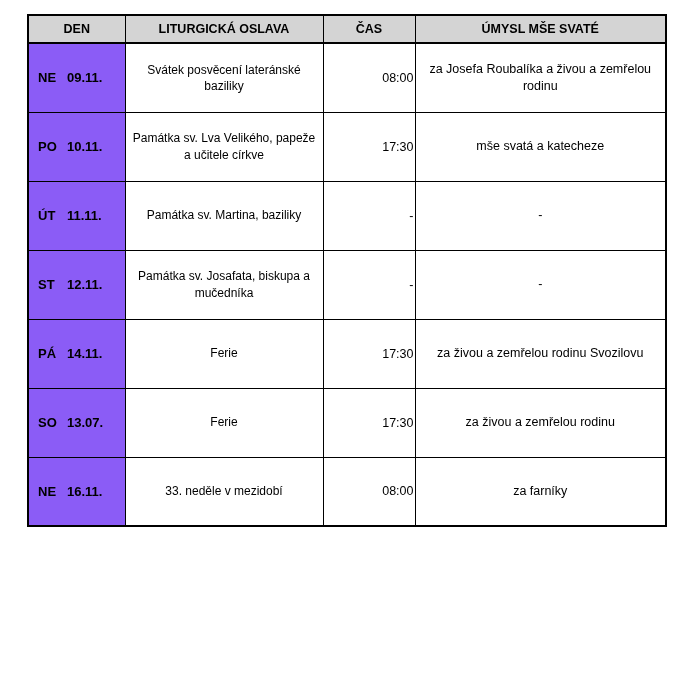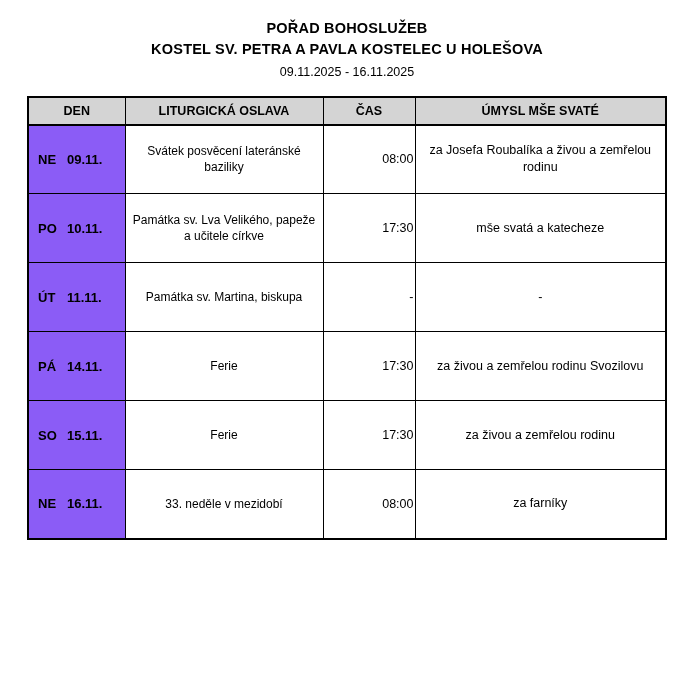--- a/index.html
+++ b/index.html
@@ -102,25 +102,20 @@
     padding: 4px 8px;
     line-height: 1.35;
   }
   tbody tr { height: 69px; }
 </style>
 </head>
 <body>
 
 <div class="page">
 
-  <div class="header">
-    <div class="line1">POŘAD BOHOSLUŽEB</div>
-    <div class="line2">KOSTEL SV. PETRA A PAVLA KOSTELEC U HOLEŠOVA</div>
-    <div class="dates">09.11.2025 - 16.11.2025</div>
-  </div>
 
   <div class="table-wrap">
     <table class="schedule">
       <colgroup>
         <col class="c-day">
         <col class="c-cel">
         <col class="c-time">
         <col class="c-int">
       </colgroup>
       <thead>
@@ -145,35 +140,43 @@
             <span class="dow">PO</span><span class="date">10.11.</span>
           </td>
           <td class="celebration">Památka sv. Lva Velikého, papeže a učitele církve</td>
           <td class="time">17:30</td>
           <td class="intention">mše svatá a katecheze</td>
         </tr>
         <tr>
           <td class="day">
             <span class="dow">ÚT</span><span class="date">11.11.</span>
           </td>
-          <td class="celebration">Památka sv. Martina, biskupa</td>
+          <td class="celebration">Památka sv. Martina, baziliky</td>
+          <td class="time">-</td>
+          <td class="intention">-</td>
+        </tr>
+        <tr>
+          <td class="day">
+            <span class="dow">ST</span><span class="date">12.11.</span>
+          </td>
+          <td class="celebration">Památka sv. Josafata, biskupa a mučedníka</td>
           <td class="time">-</td>
           <td class="intention">-</td>
         </tr>
         <tr>
           <td class="day">
             <span class="dow">PÁ</span><span class="date">14.11.</span>
           </td>
           <td class="celebration">Ferie</td>
           <td class="time">17:30</td>
           <td class="intention">za živou a zemřelou rodinu Svozilovu</td>
         </tr>
         <tr>
           <td class="day">
-            <span class="dow">SO</span><span class="date">15.11.</span>
+            <span class="dow">SO</span><span class="date">13.07.</span>
           </td>
           <td class="celebration">Ferie</td>
           <td class="time">17:30</td>
           <td class="intention">za živou a zemřelou rodinu</td>
         </tr>
         <tr>
           <td class="day">
             <span class="dow">NE</span><span class="date">16.11.</span>
           </td>
           <td class="celebration">33. neděle v mezidobí</td>

